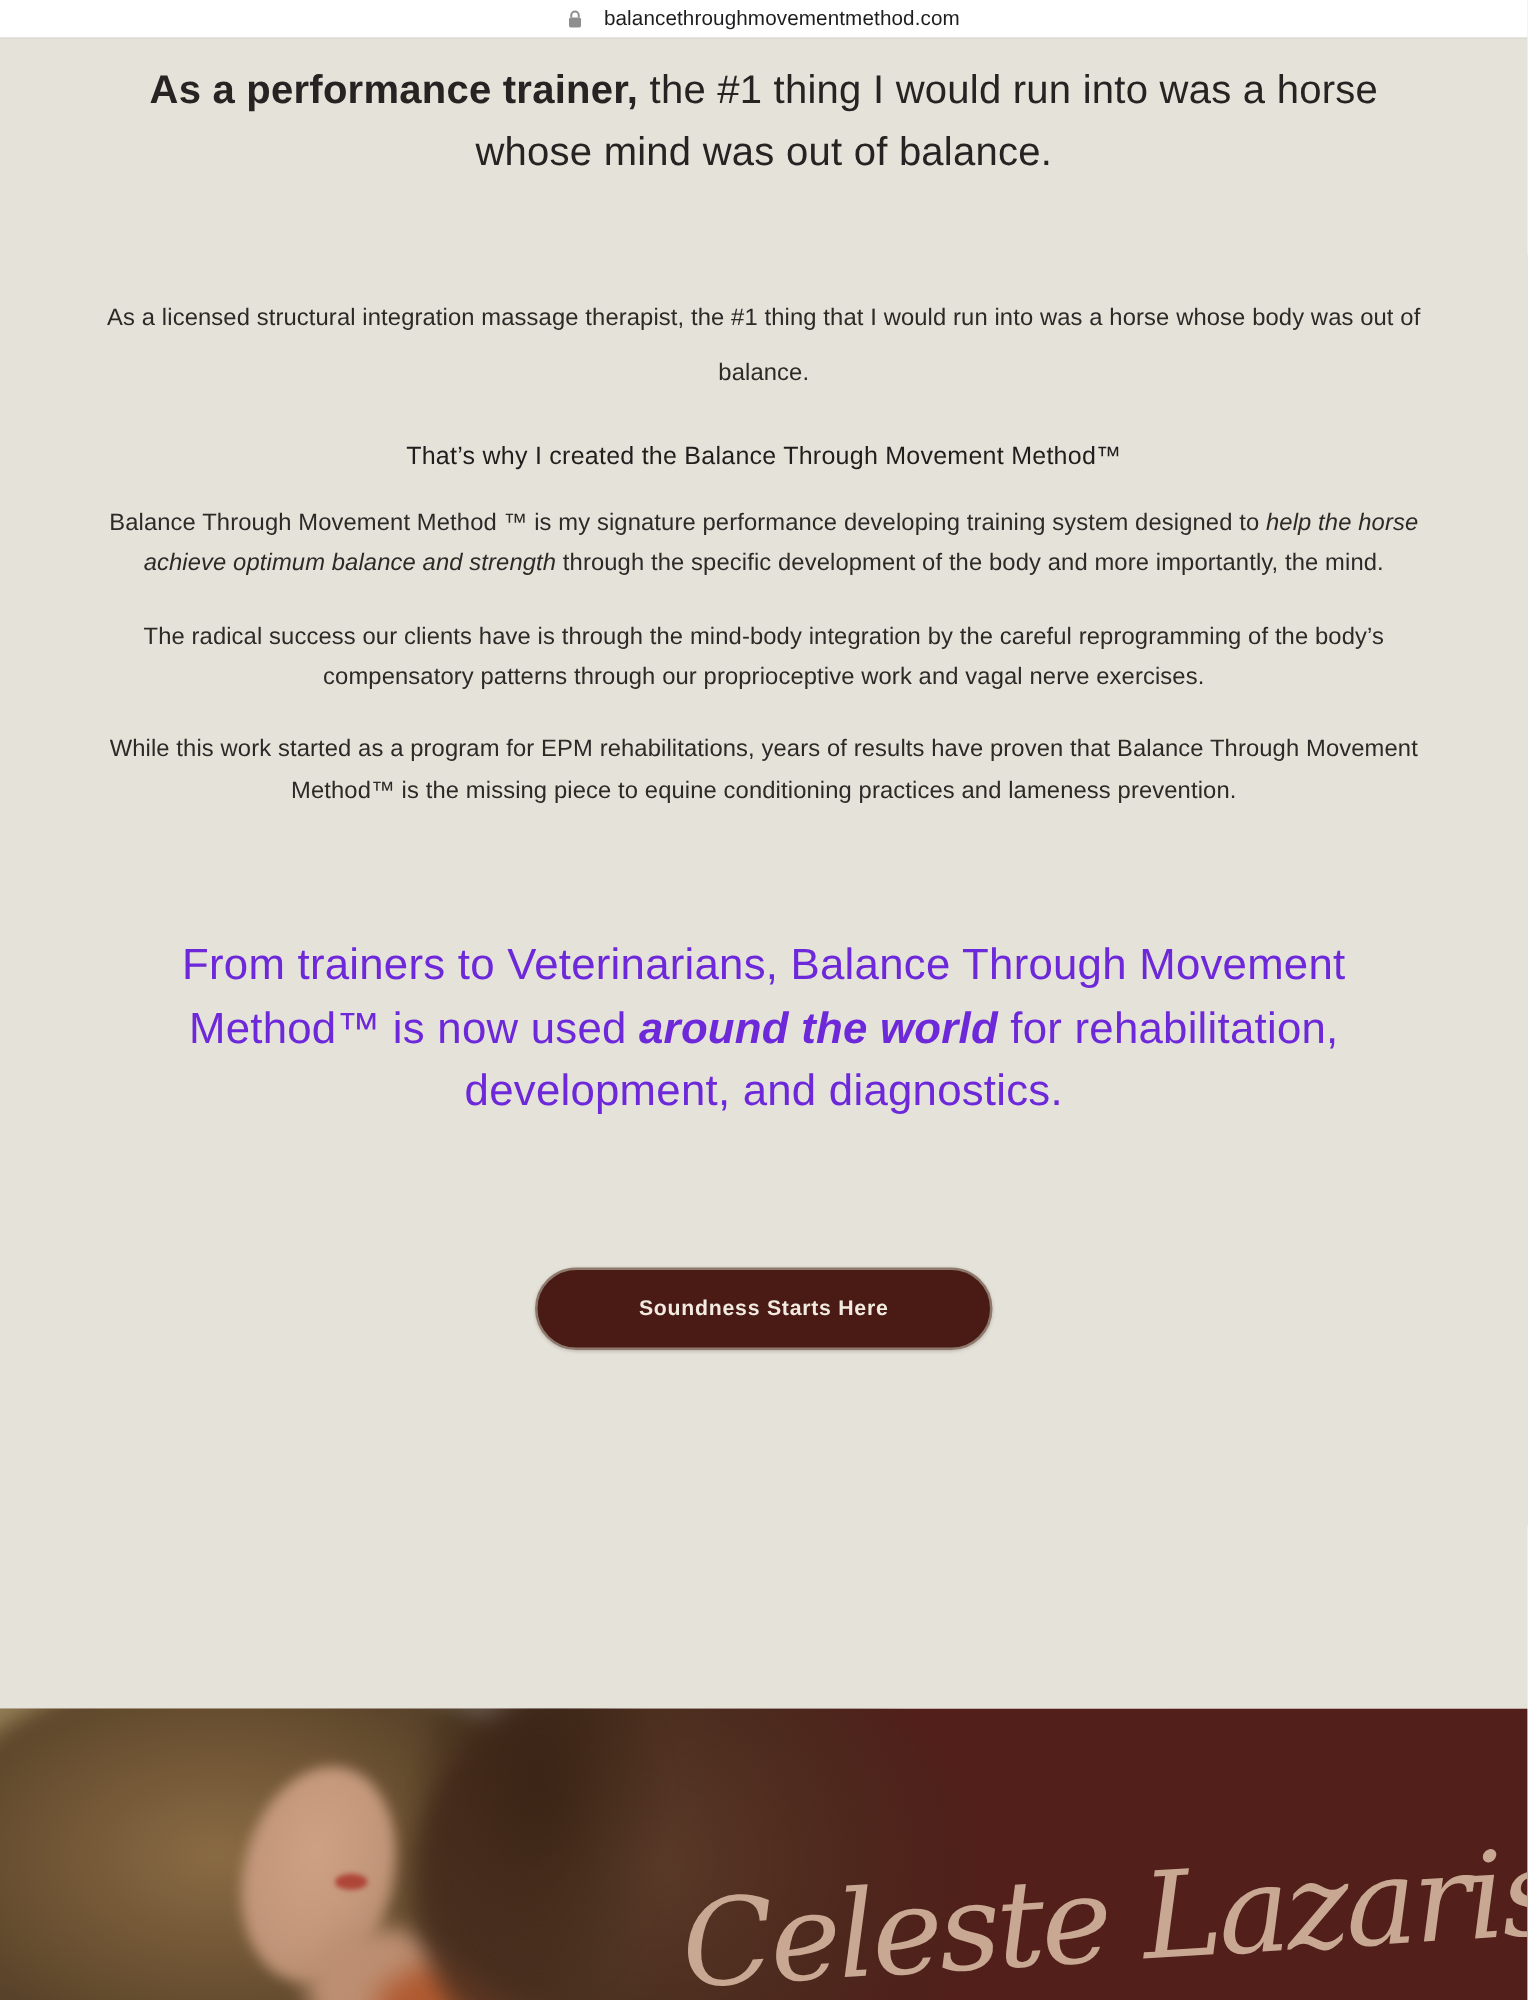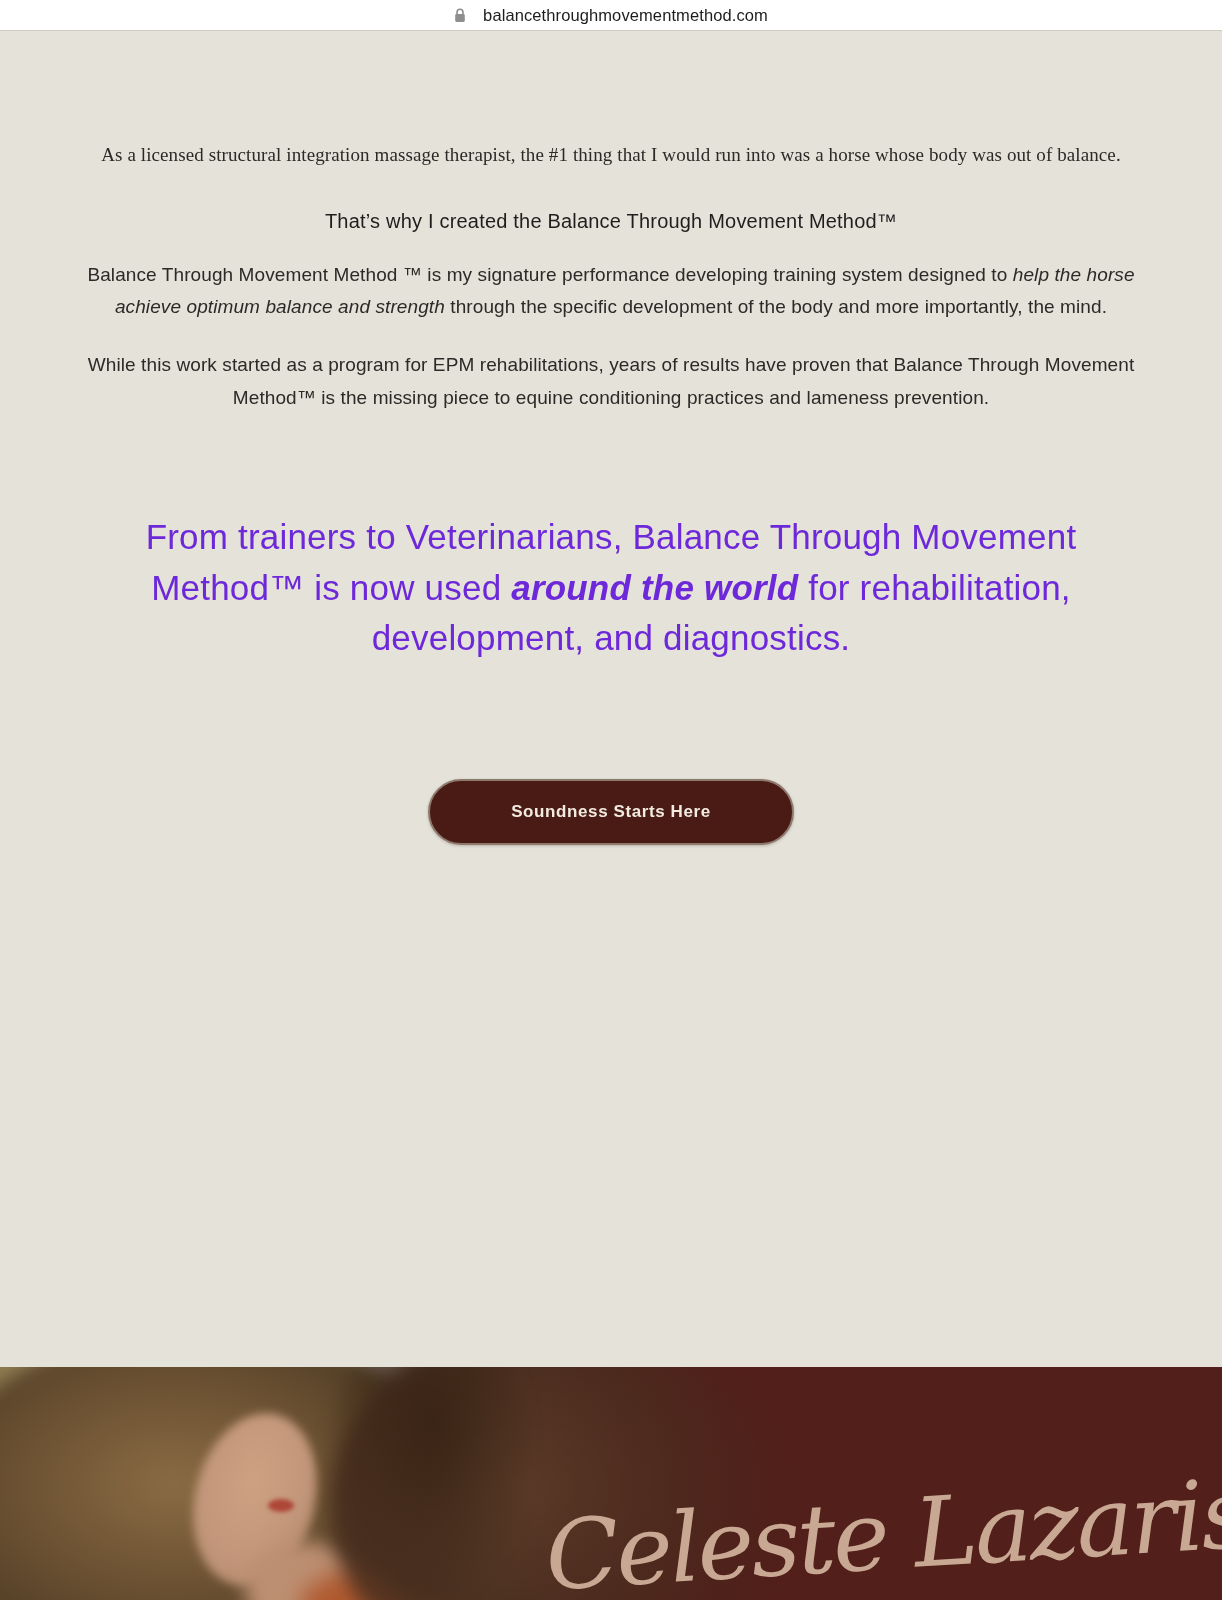--- a/index.html
+++ b/index.html
@@ -63,21 +63,20 @@
     width: 1060px;
     font-size: 19px;
     font-weight: 400;
     line-height: 1.7;
     color: #2c2a27;
     letter-spacing: 0.1px;
   }
   p.body-text.airy {
     margin-top: 86px;
     line-height: 2.35;
-    font-family: Liberation Serif, serif;
   }
   p.body-text em { font-style: italic; }
 
   h3.sub-heading {
     margin: 32px auto 0 auto;
     width: 1000px;
     font-size: 20px;
     font-weight: 400;
     color: #1f1e1c;
     letter-spacing: 0.2px;
@@ -200,29 +199,31 @@
       <path d="M3 6 V4.2 a3 3 0 0 1 6 0 V6" fill="none" stroke="#8f8e8c" stroke-width="1.6"></path>
       <rect x="1.2" y="6" width="9.6" height="8" rx="1.4" fill="#8f8e8c"></rect>
     </svg>
   </span>
   <span class="url">balancethroughmovementmethod.com</span>
 </div>
 
 <div class="page">
   <div class="content">
 
+    <h1 class="hero-title"><span class="lead-bold">As a performance trainer,</span><span> the #1 thing I would run into was a horse whose mind was out of balance.</span></h1>
 
     <p class="body-text airy">As a licensed structural integration massage therapist, the #1 thing that I would run into was a horse whose body was out of balance.</p>
 
 
     <h3 class="sub-heading">That’s why I created the Balance Through Movement Method™</h3>
 
     <p class="body-text"><span>Balance Through Movement Method ™ is my signature performance developing training system designed to </span><em>help the horse achieve optimum balance and strength</em><span> through the specific development of the body and more importantly, the mind.</span></p>
 
 
+    <p class="body-text">The radical success our clients have is through the mind-body integration by the careful reprogramming of the body’s compensatory patterns through our proprioceptive work and vagal nerve exercises.</p>
 
     <p class="body-text">While this work started as a program for EPM rehabilitations, years of results have proven that Balance Through Movement Method™ is the missing piece to equine conditioning practices and lameness prevention.</p>
 
     <h2 class="world-heading"><span>From trainers to Veterinarians, Balance Through Movement Method™ is now used </span><span class="world-em">around the world</span><span> for rehabilitation, development, and diagnostics.</span></h2>
 
     <div class="cta-wrap">
       <button class="cta">Soundness Starts Here</button>
     </div>
 
   </div>

